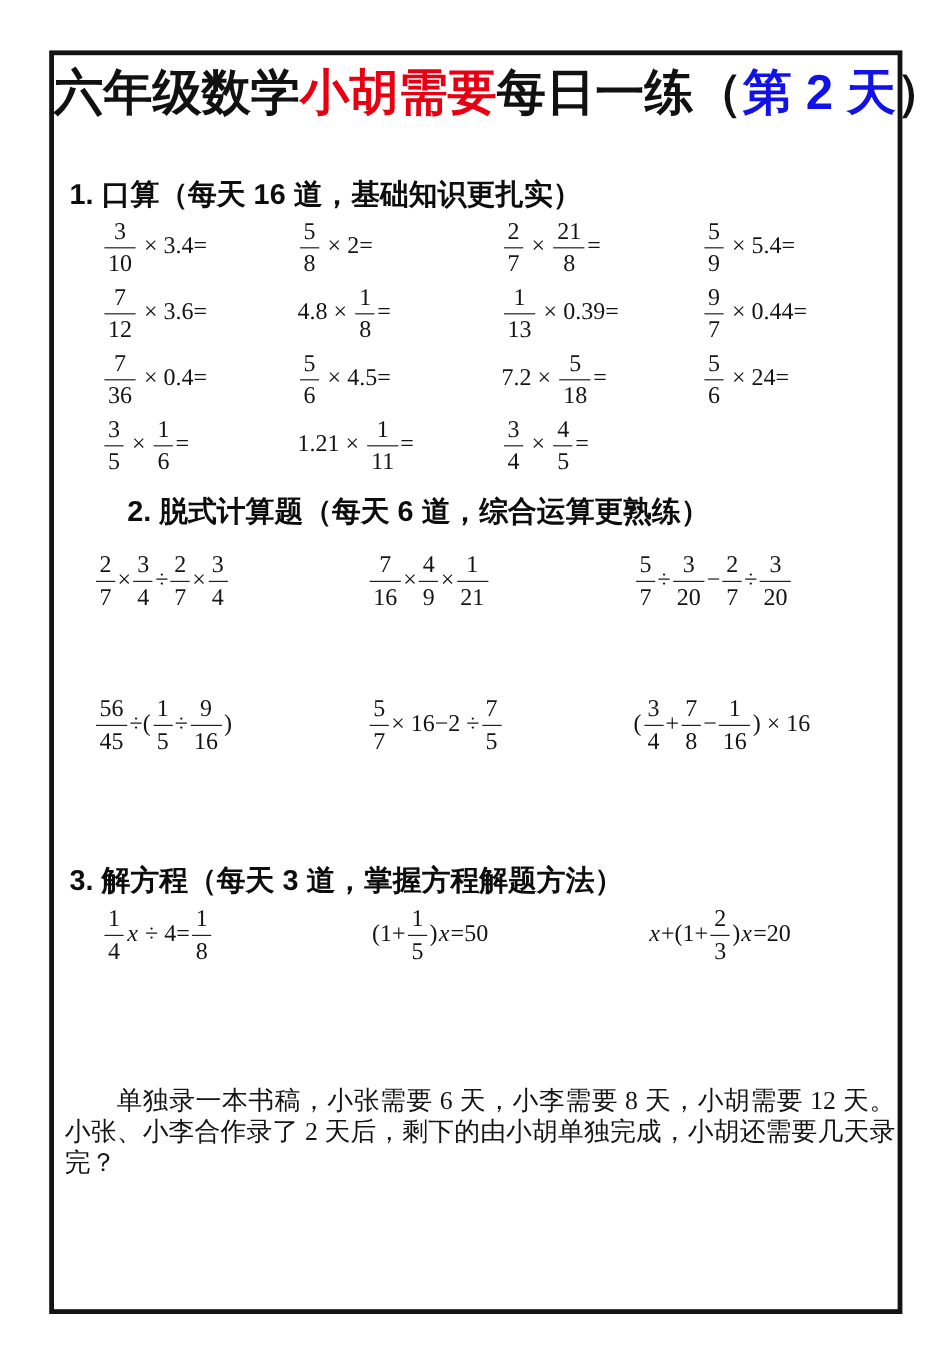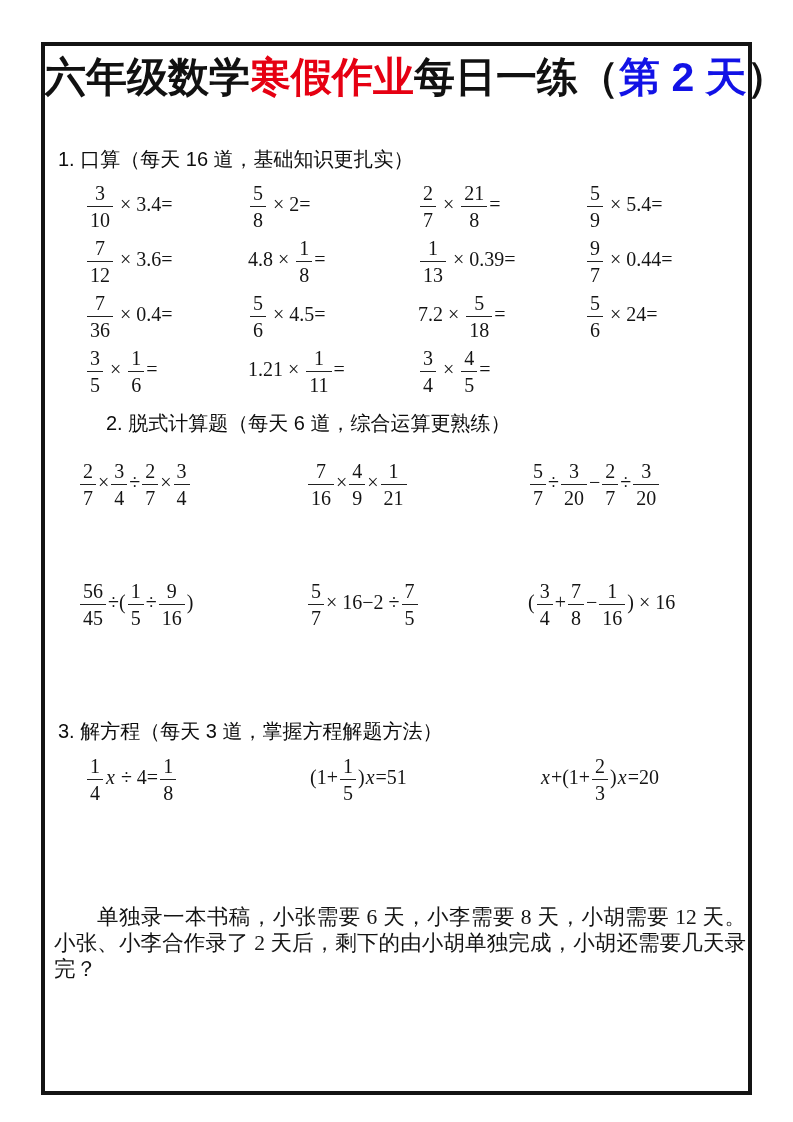--- a/index.html
+++ b/index.html
@@ -22,21 +22,21 @@
   }
   .dateline {
     position:absolute; top:70px; left:52px;
     font-size:20px; white-space:nowrap; color:#161616;
   }
   .dateline .gap1 { margin-left:66px; }
   .dateline .gap2 { margin-left:58px; }
   .sec-head {
     position:absolute; left:13px;
     font-family:"Liberation Sans", sans-serif;
-    font-weight:400; font-size:20px; color:#0d0d0d;
+    font-weight:700; font-size:24px; color:#0d0d0d;
     white-space:nowrap;
   }
   .sh1 { top:100px; }
   .sh2 { top:364px;margin-left:48px; }
   .sh3 { top:672px; }
   .sh4 { top:829px; }
   .grid { position:absolute; display:grid; align-items:center; }
   .oral-grid {
     top:133px; left:40px; right:6px;
     grid-template-columns:163px 170px 167px 1fr;
@@ -71,21 +71,21 @@
     font-size:21.5px; line-height:1.22; text-indent:2em;
     color:#141414; text-align:justify;
   }
 </style>
 </head>
 <body>
 
 <div class="page">
   <div class="frame">
 
-    <h1 class="title"><span>六年级数学</span><span class="t-red" style="color: rgb(230, 0, 18);">寒假作业</span><span>每日一练</span><span>（</span><span class="t-blue" style="color: rgb(18, 18, 230);">第 2 天</span><span>）</span></h1>
+    <h1 class="title"><span>六年级数学</span><span class="t-red" style="color: rgb(230, 0, 18);">小胡需要</span><span>每日一练</span><span>（</span><span class="t-blue" style="color: rgb(18, 18, 230);">第 2 天</span><span>）</span></h1>
 
 
     <div class="sec-head sh1">1. 口算（每天 16 道，基础知识更扎实）</div>
     <div class="grid oral-grid">
         <div class="cell"><span class="frac"><span class="fn">3</span><span class="fd">10</span></span><span> × 3.4=</span></div>
         <div class="cell"><span class="frac"><span class="fn">5</span><span class="fd">8</span></span><span> × 2=</span></div>
         <div class="cell"><span class="frac"><span class="fn">2</span><span class="fd">7</span></span><span> × </span><span class="frac"><span class="fn">21</span><span class="fd">8</span></span><span>=</span></div>
         <div class="cell"><span class="frac"><span class="fn">5</span><span class="fd">9</span></span><span> × 5.4=</span></div>
         <div class="cell"><span class="frac"><span class="fn">7</span><span class="fd">12</span></span><span> × 3.6=</span></div>
         <div class="cell"><span>4.8 × </span><span class="frac"><span class="fn">1</span><span class="fd">8</span></span><span>=</span></div>
@@ -106,20 +106,20 @@
         <div class="cell"><span class="frac"><span class="fn">7</span><span class="fd">16</span></span><span>×</span><span class="frac"><span class="fn">4</span><span class="fd">9</span></span><span>×</span><span class="frac"><span class="fn">1</span><span class="fd">21</span></span></div>
         <div class="cell"><span class="frac"><span class="fn">5</span><span class="fd">7</span></span><span>÷</span><span class="frac"><span class="fn">3</span><span class="fd">20</span></span><span>−</span><span class="frac"><span class="fn">2</span><span class="fd">7</span></span><span>÷</span><span class="frac"><span class="fn">3</span><span class="fd">20</span></span></div>
         <div class="cell"><span class="frac"><span class="fn">56</span><span class="fd">45</span></span><span>÷(</span><span class="frac"><span class="fn">1</span><span class="fd">5</span></span><span>÷</span><span class="frac"><span class="fn">9</span><span class="fd">16</span></span><span>)</span></div>
         <div class="cell"><span class="frac"><span class="fn">5</span><span class="fd">7</span></span><span>× 16−2 ÷</span><span class="frac"><span class="fn">7</span><span class="fd">5</span></span></div>
         <div class="cell"><span>(</span><span class="frac"><span class="fn">3</span><span class="fd">4</span></span><span>+</span><span class="frac"><span class="fn">7</span><span class="fd">8</span></span><span>−</span><span class="frac"><span class="fn">1</span><span class="fd">16</span></span><span>) × 16</span></div>
       </div>
 
     <div class="sec-head sh3">3. 解方程（每天 3 道，掌握方程解题方法）</div>
     <div class="grid eq-grid">
         <div class="cell"><span class="frac"><span class="fn">1</span><span class="fd">4</span></span><span class="it">x</span><span> ÷ 4=</span><span class="frac"><span class="fn">1</span><span class="fd">8</span></span></div>
-        <div class="cell"><span>(1+</span><span class="frac"><span class="fn">1</span><span class="fd">5</span></span><span>)</span><span class="it">x</span><span>=51</span></div>
+        <div class="cell"><span>(1+</span><span class="frac"><span class="fn">1</span><span class="fd">5</span></span><span>)</span><span class="it">x</span><span>=50</span></div>
         <div class="cell"><span class="it">x</span><span>+(1+</span><span class="frac"><span class="fn">2</span><span class="fd">3</span></span><span>)</span><span class="it">x</span><span>=20</span></div>
       </div>
 
     <div class="word-para">单独录一本书稿，小张需要 6 天，小李需要 8 天，小胡需要 12 天。小张、小李合作录了 2 天后，剩下的由小胡单独完成，小胡还需要几天录完？</div>
 
   </div>
 </div>
 
 </body></html>

